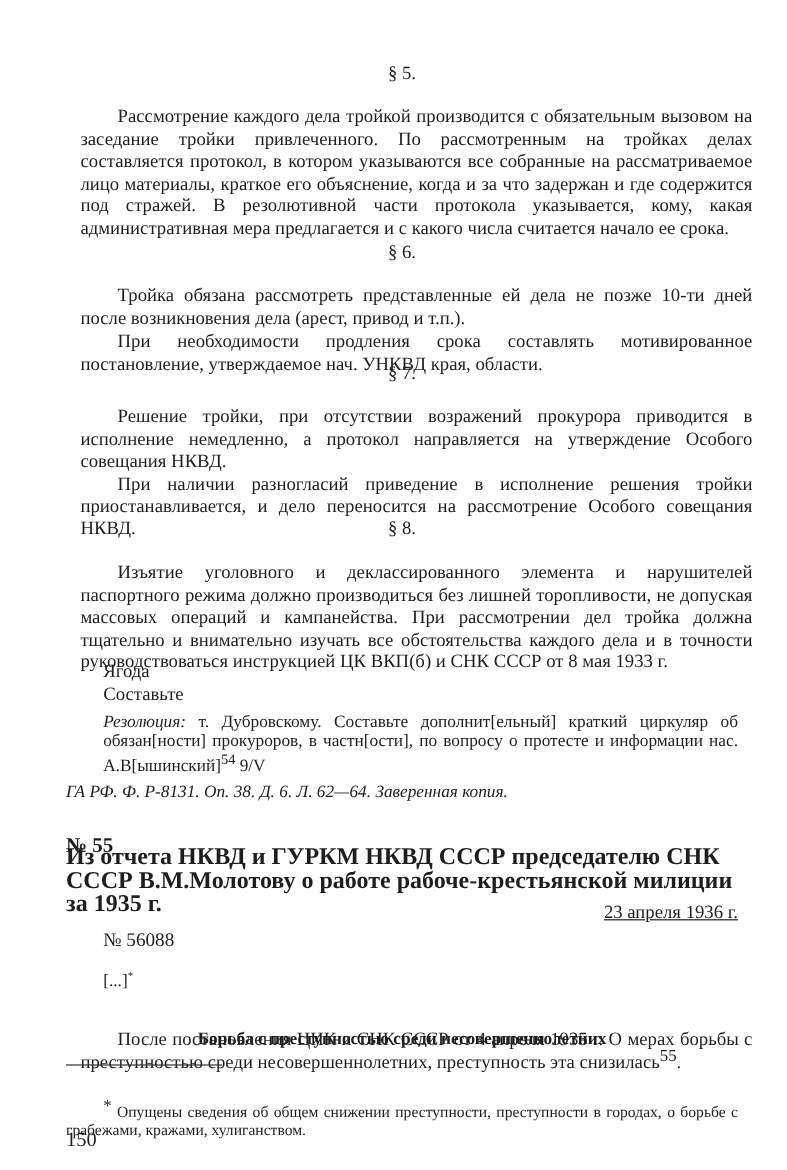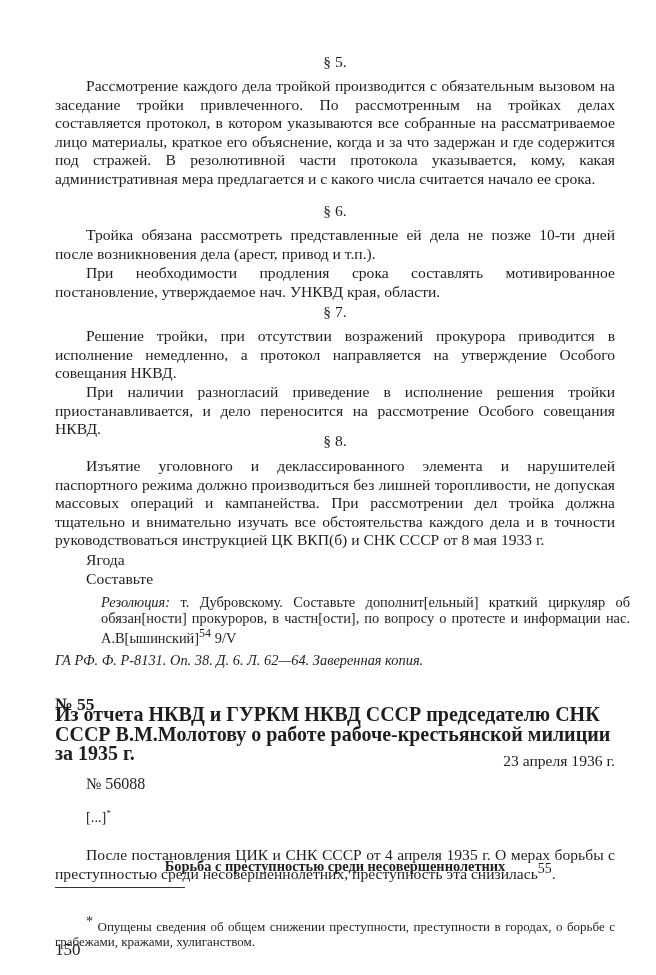--- a/index.html
+++ b/index.html
@@ -1,29 +1,29 @@
 <!DOCTYPE html>
 <html><head>
 <meta charset="utf-8">
 <style>
   html, body { margin: 0; padding: 0; background: #ffffff; }
   body { width: 656px; height: 975px; position: relative; overflow: hidden;
          font-family: "Liberation Serif", "DejaVu Serif", serif; color: #1e1e1e; }
   .page { position: absolute; left: 55px; top: 0; width: 560px; }
   .abs { position: absolute; }
-  .para { font-size: 15.6px; line-height: 18.6px; text-align: justify; margin: 0; }
+  .para { font-size: 15.6px; line-height: 18.6px; text-align: justify; margin: 12px; }
   .indent { text-indent: 31px; }
   .sect { position: absolute; left: 0; width: 560px; text-align: center; font-size: 15.6px; line-height: 18px; }
   .sig-row { position: absolute; left: 31px; width: 529px; font-size: 15.6px; line-height: 18.6px; display: flex; justify-content: space-between; }
-  .resol { position: absolute; left: 31px; width: 529px; font-size: 14.4px; line-height: 15.6px; text-align: justify; margin-left: 15px; }
+  .resol { position: absolute; left: 31px; width: 529px; font-size: 14.4px; line-height: 15.6px; text-align: justify; }
   .resol i { font-style: italic; }
   .archive { position: absolute; left: 0; font-size: 14.4px; font-style: italic; line-height: 16px; }
   .docnum { position: absolute; left: 0; font-size: 17.5px; font-weight: bold; line-height: 20px; }
   .doctitle { position: absolute; left: 0; width: 560px; font-size: 20px; font-weight: bold; line-height: 19.5px; }
-  .date { position: absolute; right: 0; font-size: 15.6px; line-height: 18px; }
+  .date { position: absolute; right: 0; font-size: 15.6px; line-height: 18px; text-decoration: underline; }
   .regnum { position: absolute; left: 31px; font-size: 16px; line-height: 16px; }
   .omit { position: absolute; left: 31px; font-size: 14.4px; line-height: 16px; }
   .omit sup { font-size: 9px; }
   .subhead { position: absolute; left: 0; width: 560px; text-align: center; font-size: 14.4px; font-weight: bold; line-height: 16px; }
   .rule { position: absolute; left: 0; width: 130px; height: 0; border-top: 1px solid #333; }
   .footnote { position: absolute; left: 0; width: 560px; font-size: 13px; line-height: 14.6px; text-align: justify; text-indent: 31px; }
   .footnote sup, .para sup { font-size: 14px; line-height: 0; }
   .pagenum { position: absolute; left: 0; font-size: 17px; line-height: 18px; }
 </style>
 </head>

